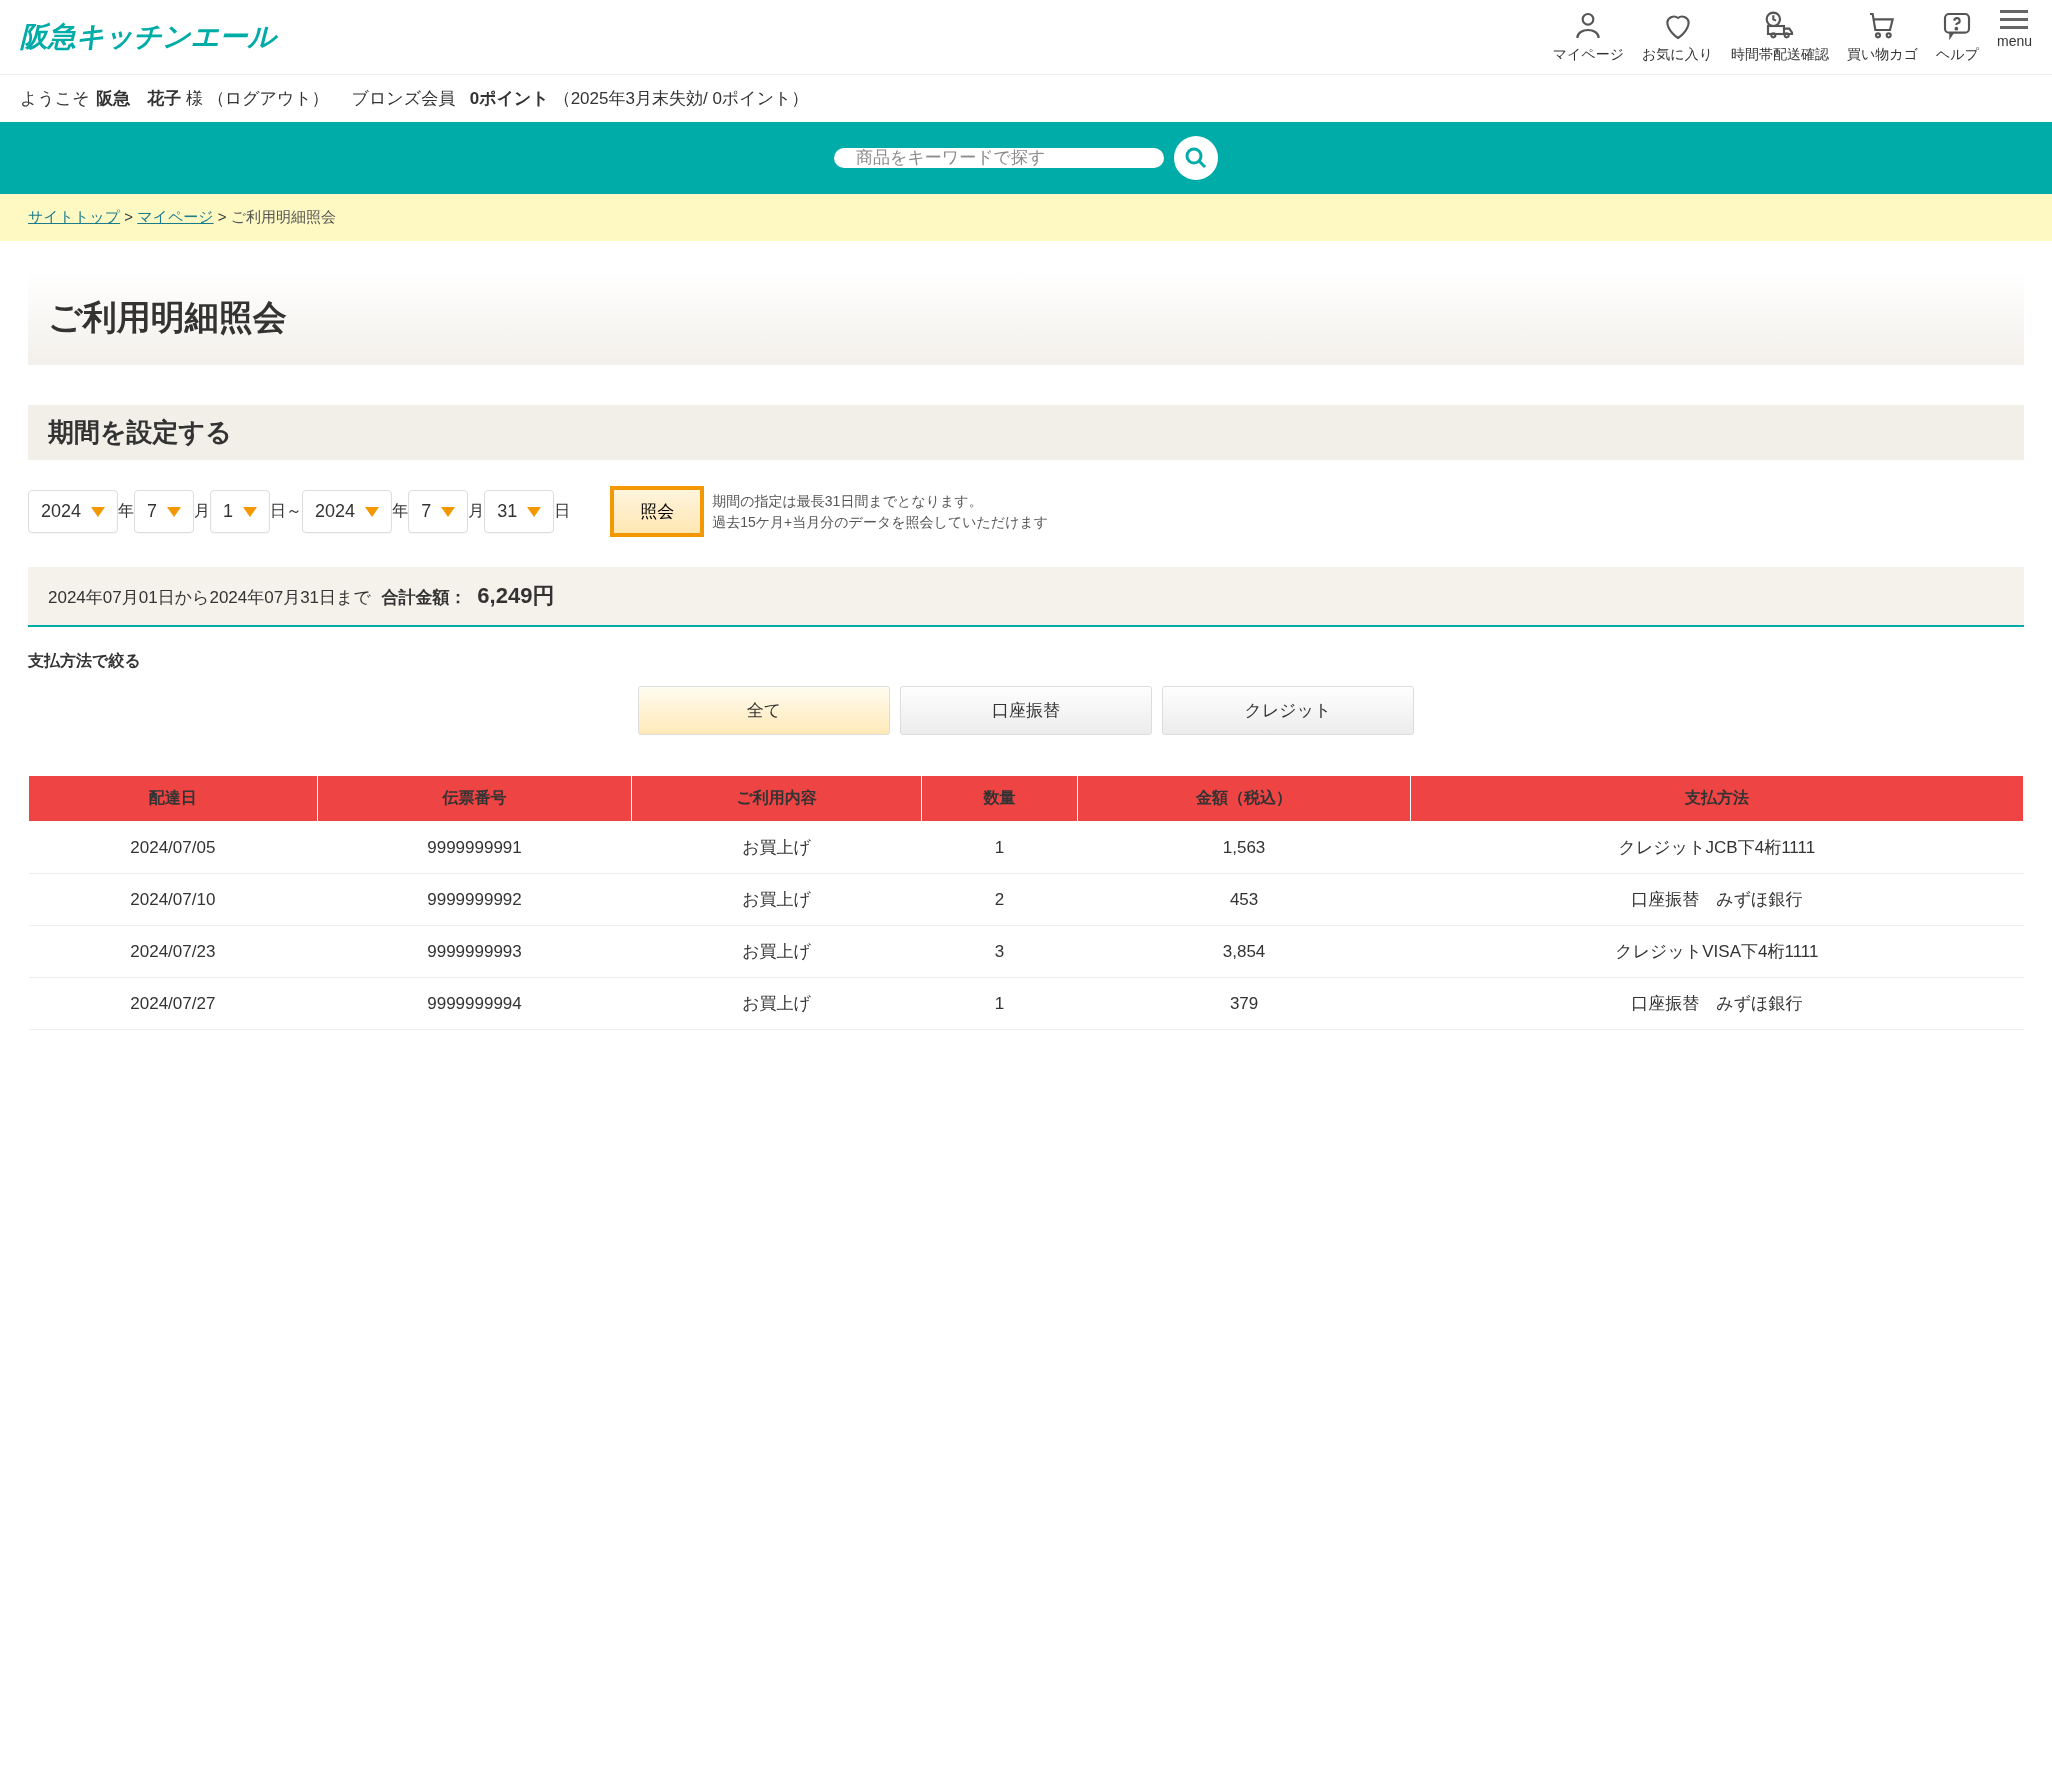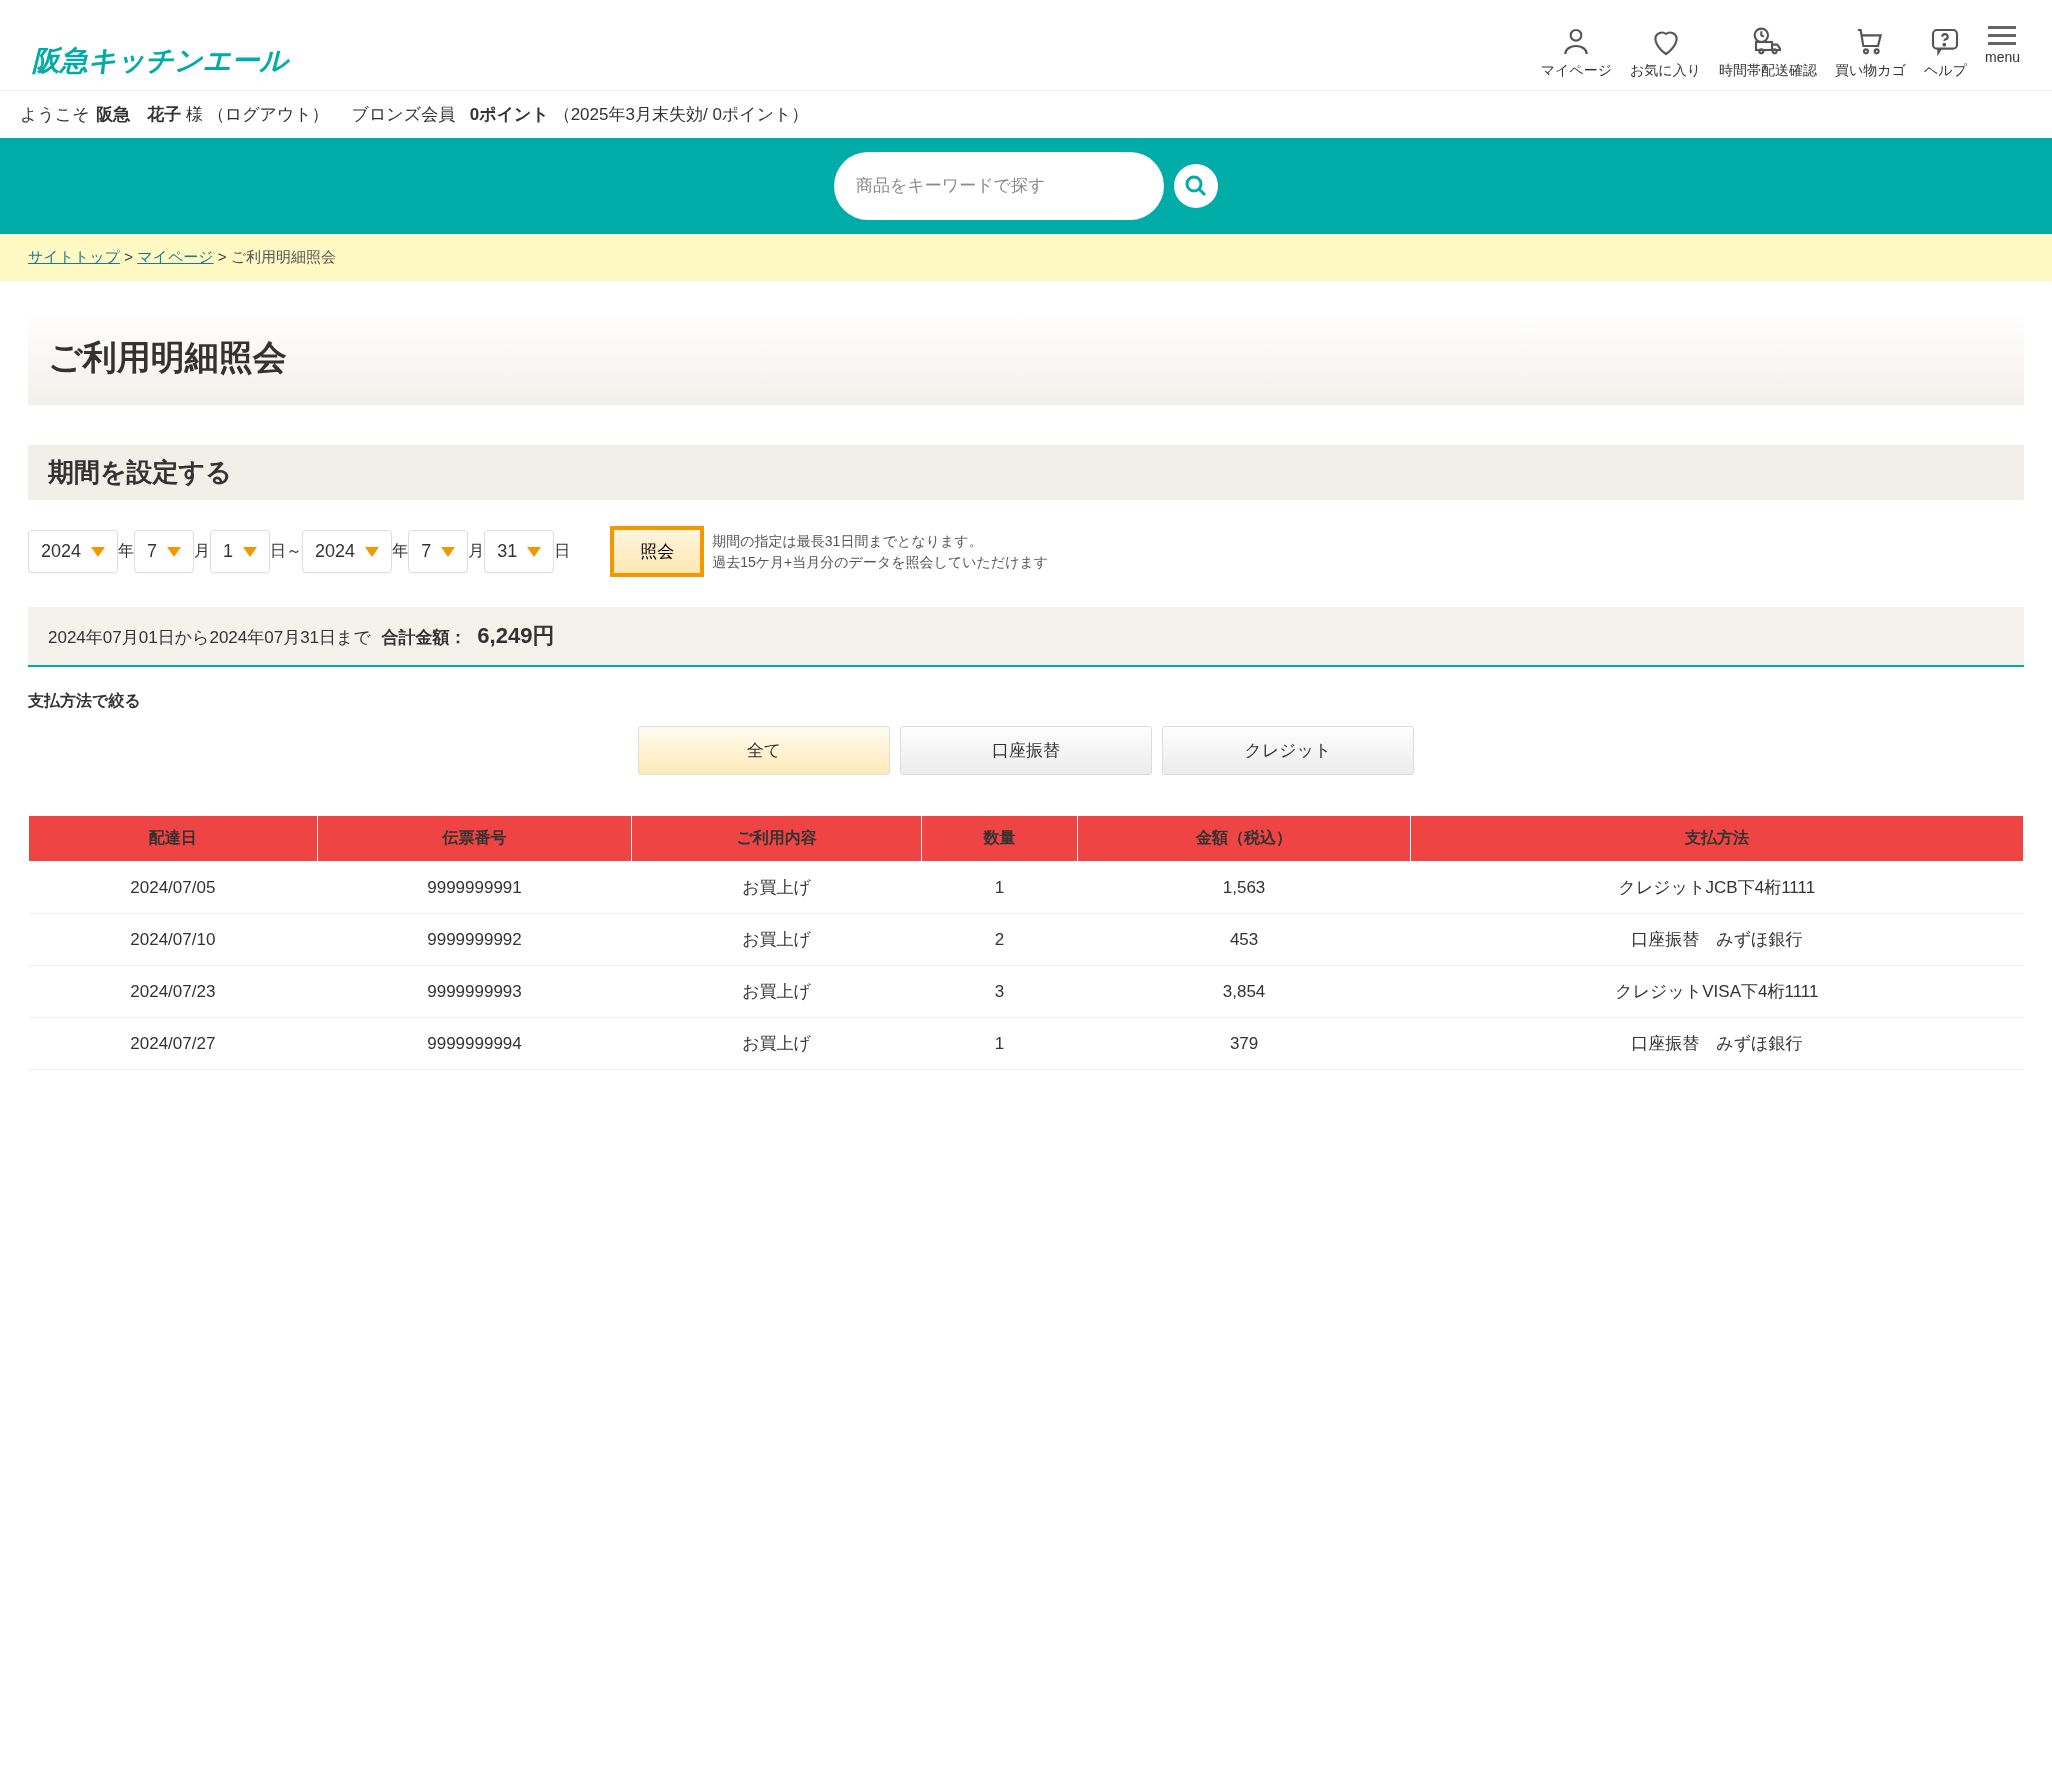--- a/index.html
+++ b/index.html
@@ -1,34 +1,34 @@
 <!DOCTYPE html>
 <html><head>
 <meta charset="utf-8">
 <style>
 * { box-sizing: border-box; margin: 0; padding: 0; }
 body { font-family: "Hiragino Kaku Gothic ProN", "メイリオ", sans-serif; color: #333; background: #fff; }
 
 
-.header { display: flex; align-items: flex-end; justify-content: space-between; padding: 10px 32px; margin-top: 16px; }
+.header { display: flex; align-items: center; justify-content: space-between; padding: 10px 20px; }
 .logo { color: #00aca8; font-weight: bold; font-size: 28px; font-style: italic; white-space: nowrap; }
 .header-nav { display: flex; gap: 18px; align-items: flex-start; }
 .header-item { display: flex; flex-direction: column; align-items: center; font-size: 14px; cursor: pointer; }
 .header-item svg { width: 32px; height: 32px; margin-bottom: 4px; }
 .menu-lines { display: flex; flex-direction: column; gap: 5px; width: 28px; margin-bottom: 4px; }
 .menu-lines span { height: 3px; background: #666; }
 
 
 .greeting-bar { padding: 12px 20px; font-size: 17px; background: #fff; border-top: 1px solid #eee; }
 .greeting-bar .logout-paren { cursor: pointer; }
 
 
 .search-band { background: #00aca8; padding: 14px 0; display: flex; justify-content: center; }
 .search-wrap { display: flex; align-items: center; gap: 10px; }
-.search-input { width: 330px; padding: 24px 22px; border-radius: 999px; border: none; font-size: 17px; color: #4d7c0f; }
+.search-input { width: 330px; padding: 0 22px; border-radius: 999px; border: none; font-size: 17px; color: #4d7c0f; }
 .search-input::placeholder { color: #8a8a8a; }
 .search-btn { width: 44px; height: 44px; border-radius: 50%; background: #fff; border: none; display: flex; align-items: center; justify-content: center; cursor: pointer; }
 .search-btn svg { width: 24px; height: 24px; }
 
 
 .breadcrumb { background: #fef9c3; padding: 14px 28px; font-size: 15px; }
 .breadcrumb a { color: #1a7b8c; text-decoration: underline; }
 .breadcrumb span.current { color: #555; }
 
 

